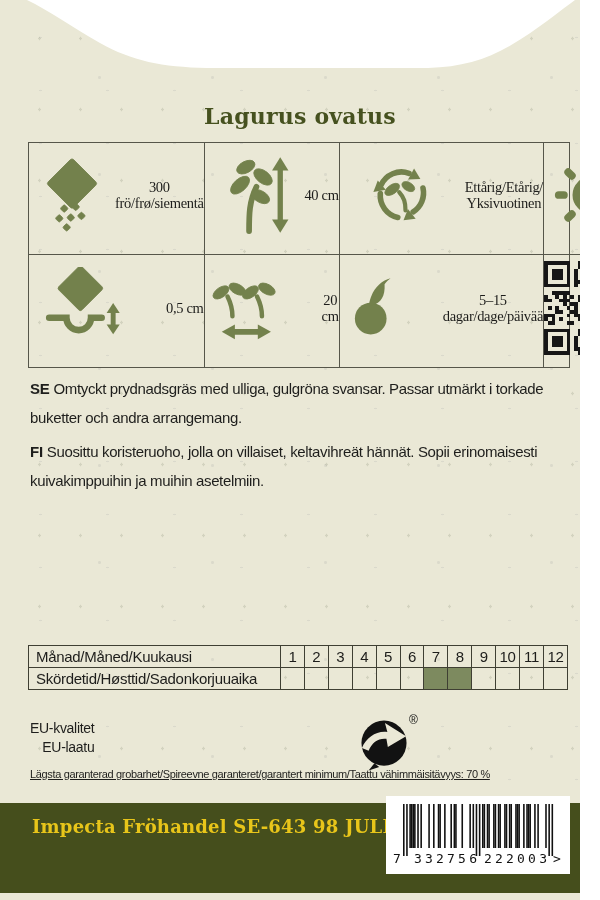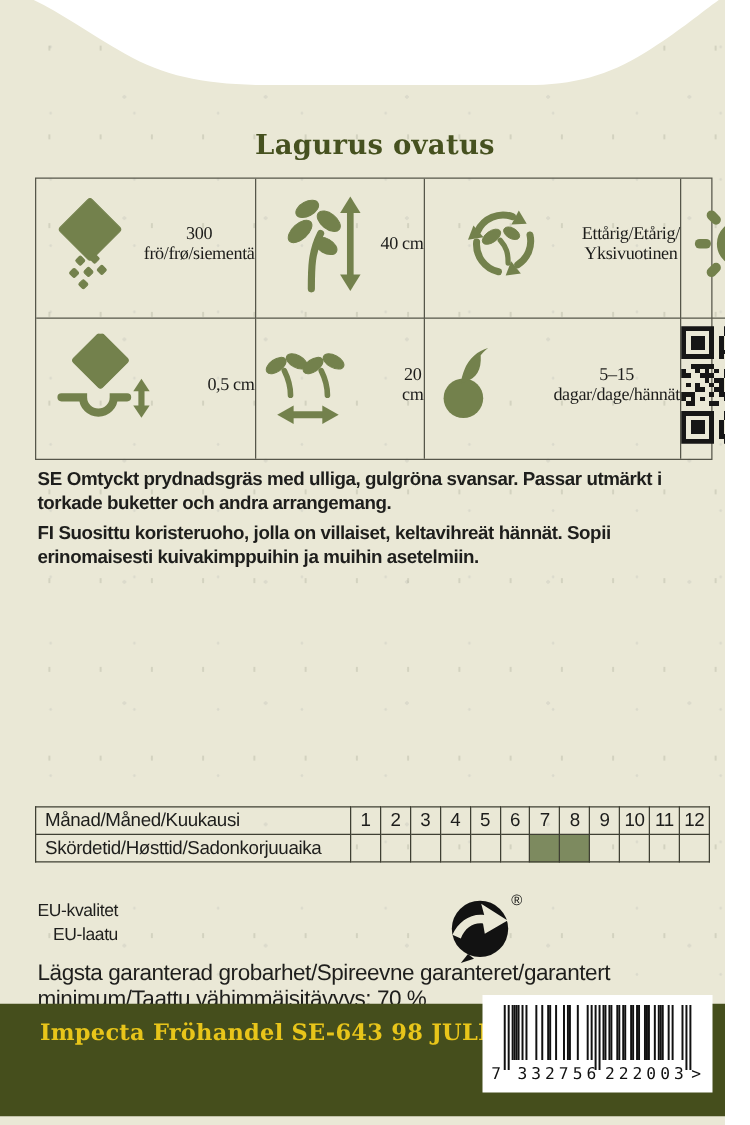--- a/index.html
+++ b/index.html
@@ -28,33 +28,33 @@
     display:flex;flex-direction:row;align-items:center;justify-content:flex-end;
     box-sizing:border-box;padding-bottom:7px;font-family:Liberation Serif, serif;}
   .icell:nth-child(4n){border-right:none;}
   .icell:nth-child(n+5){border-bottom:none;gap:31px;}
   .ic-art{flex:1;display:flex;align-items:center;justify-content:center;width:100%;}
   .ic-label{font-size:14.5px;line-height:16px;color:#1d1d1b;text-align:center;
     letter-spacing:-.3px;}
   .icon-svg{fill:#73814c;stroke:#73814c;}
   
   #descs{left:30px;top:374px;width:542px;color:#1e1e1c;}
-  #descs p{margin:0 0 5px 0;font-size:15px;line-height:19px;letter-spacing:-.35px;font-weight:bold;}
+  #descs p{margin:0 0 5px 0;font-size:15px;line-height:29px;letter-spacing:-.35px;}
   #descs b{letter-spacing:-.2px;}
   
   #calendar{left:28px;top:645px;width:540px;border-collapse:collapse;
     table-layout:fixed;padding-left:26px;}
   #calendar td{border:1px solid #3f3f33;height:21px;font-size:15px;color:#1d1d1b;
     text-align:center;padding:0;letter-spacing:-.3px;}
   #calendar td.lab{width:244px;text-align:left;padding-left:7px;}
   
   #eu{left:30px;top:719px;font-size:14px;line-height:19px;color:#1e1e1c;letter-spacing:-.3px;text-align:right;}
   #greendot{left:360px;top:719px;}
   #gd-reg{left:409px;top:713px;font-size:12px;color:#111;}
-  #guarantee{left:30px;top:768px;width:560px;font-size:18px;color:#1e1e1c;letter-spacing:-.35px;}
+  #guarantee{left:30px;top:768px;width:560px;font-size:11px;color:#1e1e1c;letter-spacing:-.35px;text-decoration:underline;}
   
   #band{left:0;top:803px;width:600px;height:90px;background:#454e1c;}
   #brand{left:32px;top:813px;color:#e8c51a;
     font-family:"DejaVu Serif","Liberation Serif",serif;font-weight:bold;
     font-size:18px;line-height:27px;letter-spacing:.2px;}
   #barcode-box{left:386px;top:796px;width:184px;height:78px;background:#ffffff;
     display:flex;align-items:center;justify-content:center;}
   #barcode-svg text{font-family:"DejaVu Sans Mono","Liberation Mono",monospace;
     font-size:13px;fill:#111;}
 </style>
@@ -172,21 +172,21 @@
     <div class="icell">
       <div class="ic-art">
         <svg class="icon-svg" width="72" height="66" viewBox="0 0 100 100">
           <circle cx="42" cy="66" r="24" stroke="none"></circle>
           <path d="M44 46 C58 42 64 32 63 14 C66 10 68 8 72 5
                    C60 8 48 18 43 32 C40 40 39 44 40 48 Z" stroke="none"></path>
         </svg>
       </div>
       <div class="ic-label">
         <div>5–15</div>
-        <div>dagar/dage/hännät</div>
+        <div>dagar/dage/päivää</div>
       </div>
     </div>
 
     <div class="icell">
       <div class="ic-art">
         <svg id="qr-svg" width="94" height="94" viewBox="0 0 25 25" shape-rendering="crispEdges">
             <rect x="9" y="0" width="1" height="1" fill="#161616"></rect>
             <rect x="12" y="0" width="1" height="1" fill="#161616"></rect>
             <rect x="14" y="0" width="1" height="1" fill="#161616"></rect>
             <rect x="16" y="0" width="1" height="1" fill="#161616"></rect>

